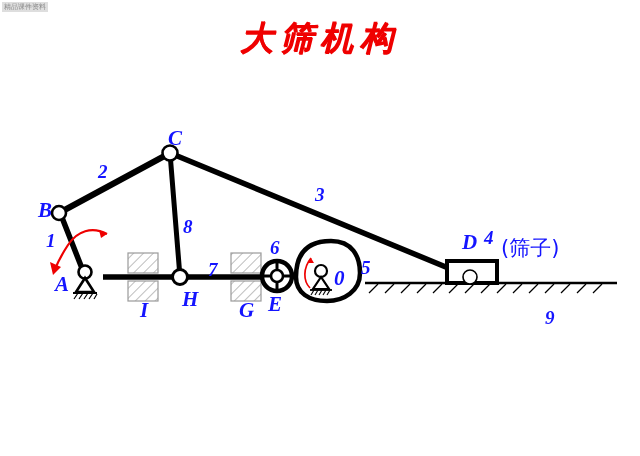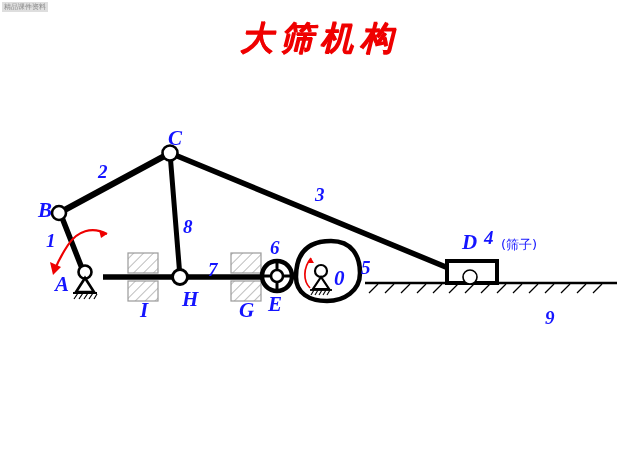--- a/index.html
+++ b/index.html
@@ -105,21 +105,21 @@
     font-family: "Liberation Serif", serif;
     font-style: italic;
     font-weight: bold;
     white-space: nowrap;
     line-height: 1;
     user-select: none;
   }
   .lbl.pt   { font-size: 21px; }
   .lbl.num  { font-size: 19px; }
   .lbl.cn   {
-    font-size: 13px;
+    font-size: 21px;
     font-style: normal;
     font-weight: normal;
     font-family: "DejaVu Sans", "Liberation Sans", sans-serif;
   }
 </style>
 </head>
 <body>
 
 <div id="slide">
 

